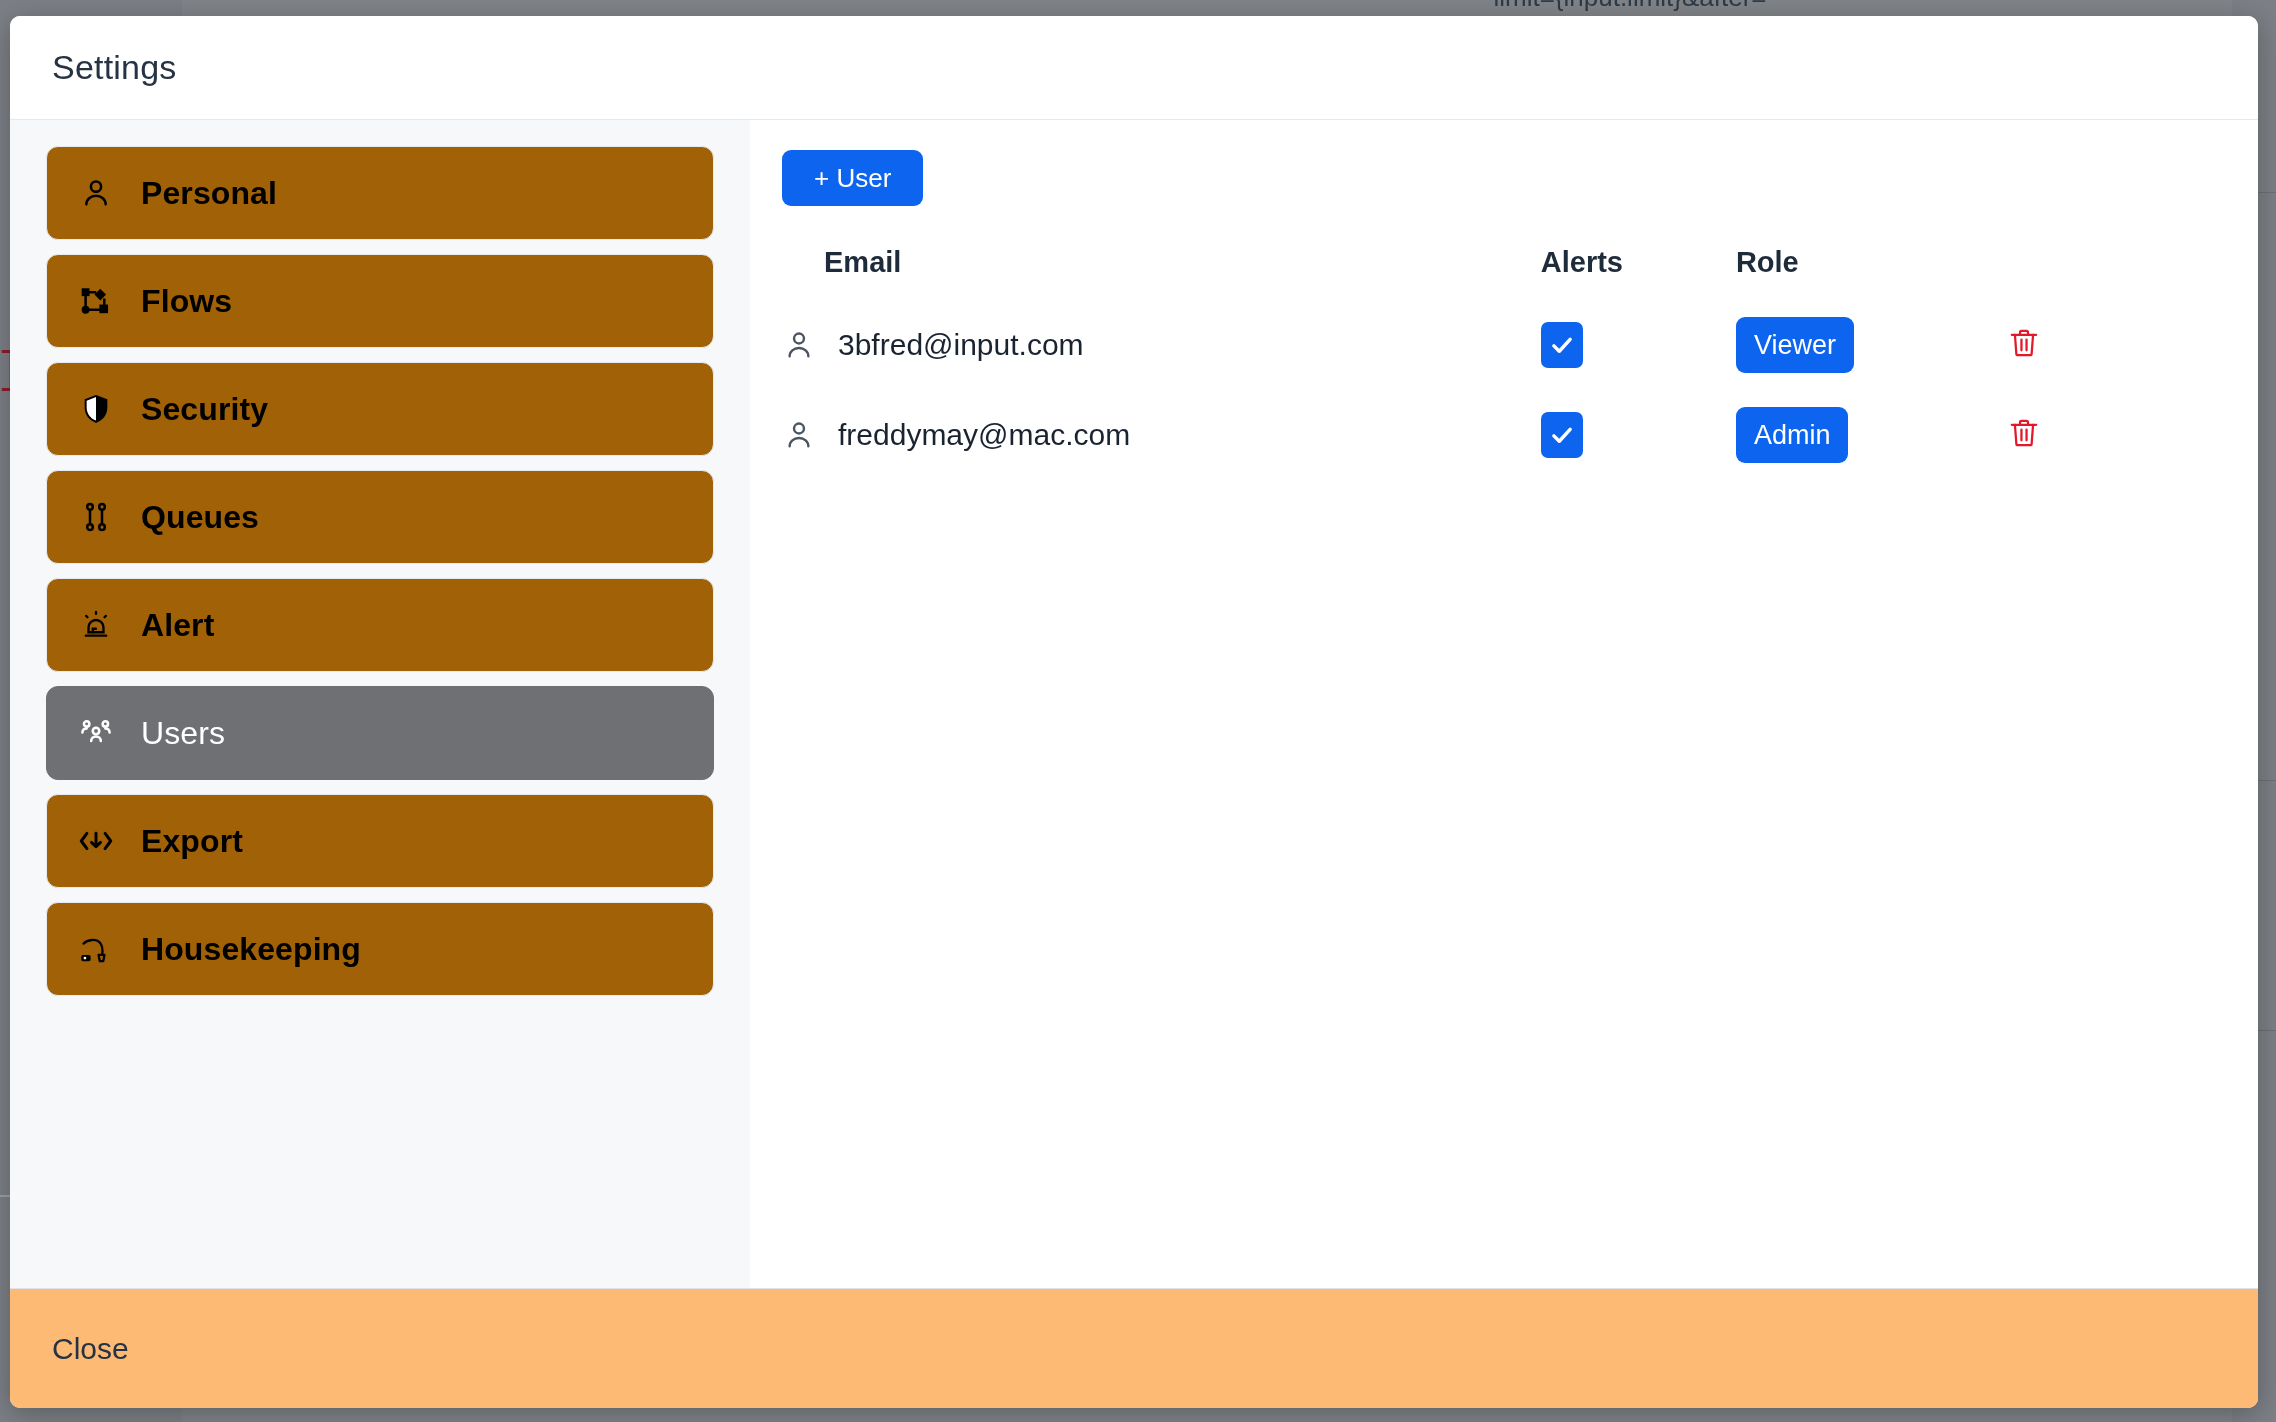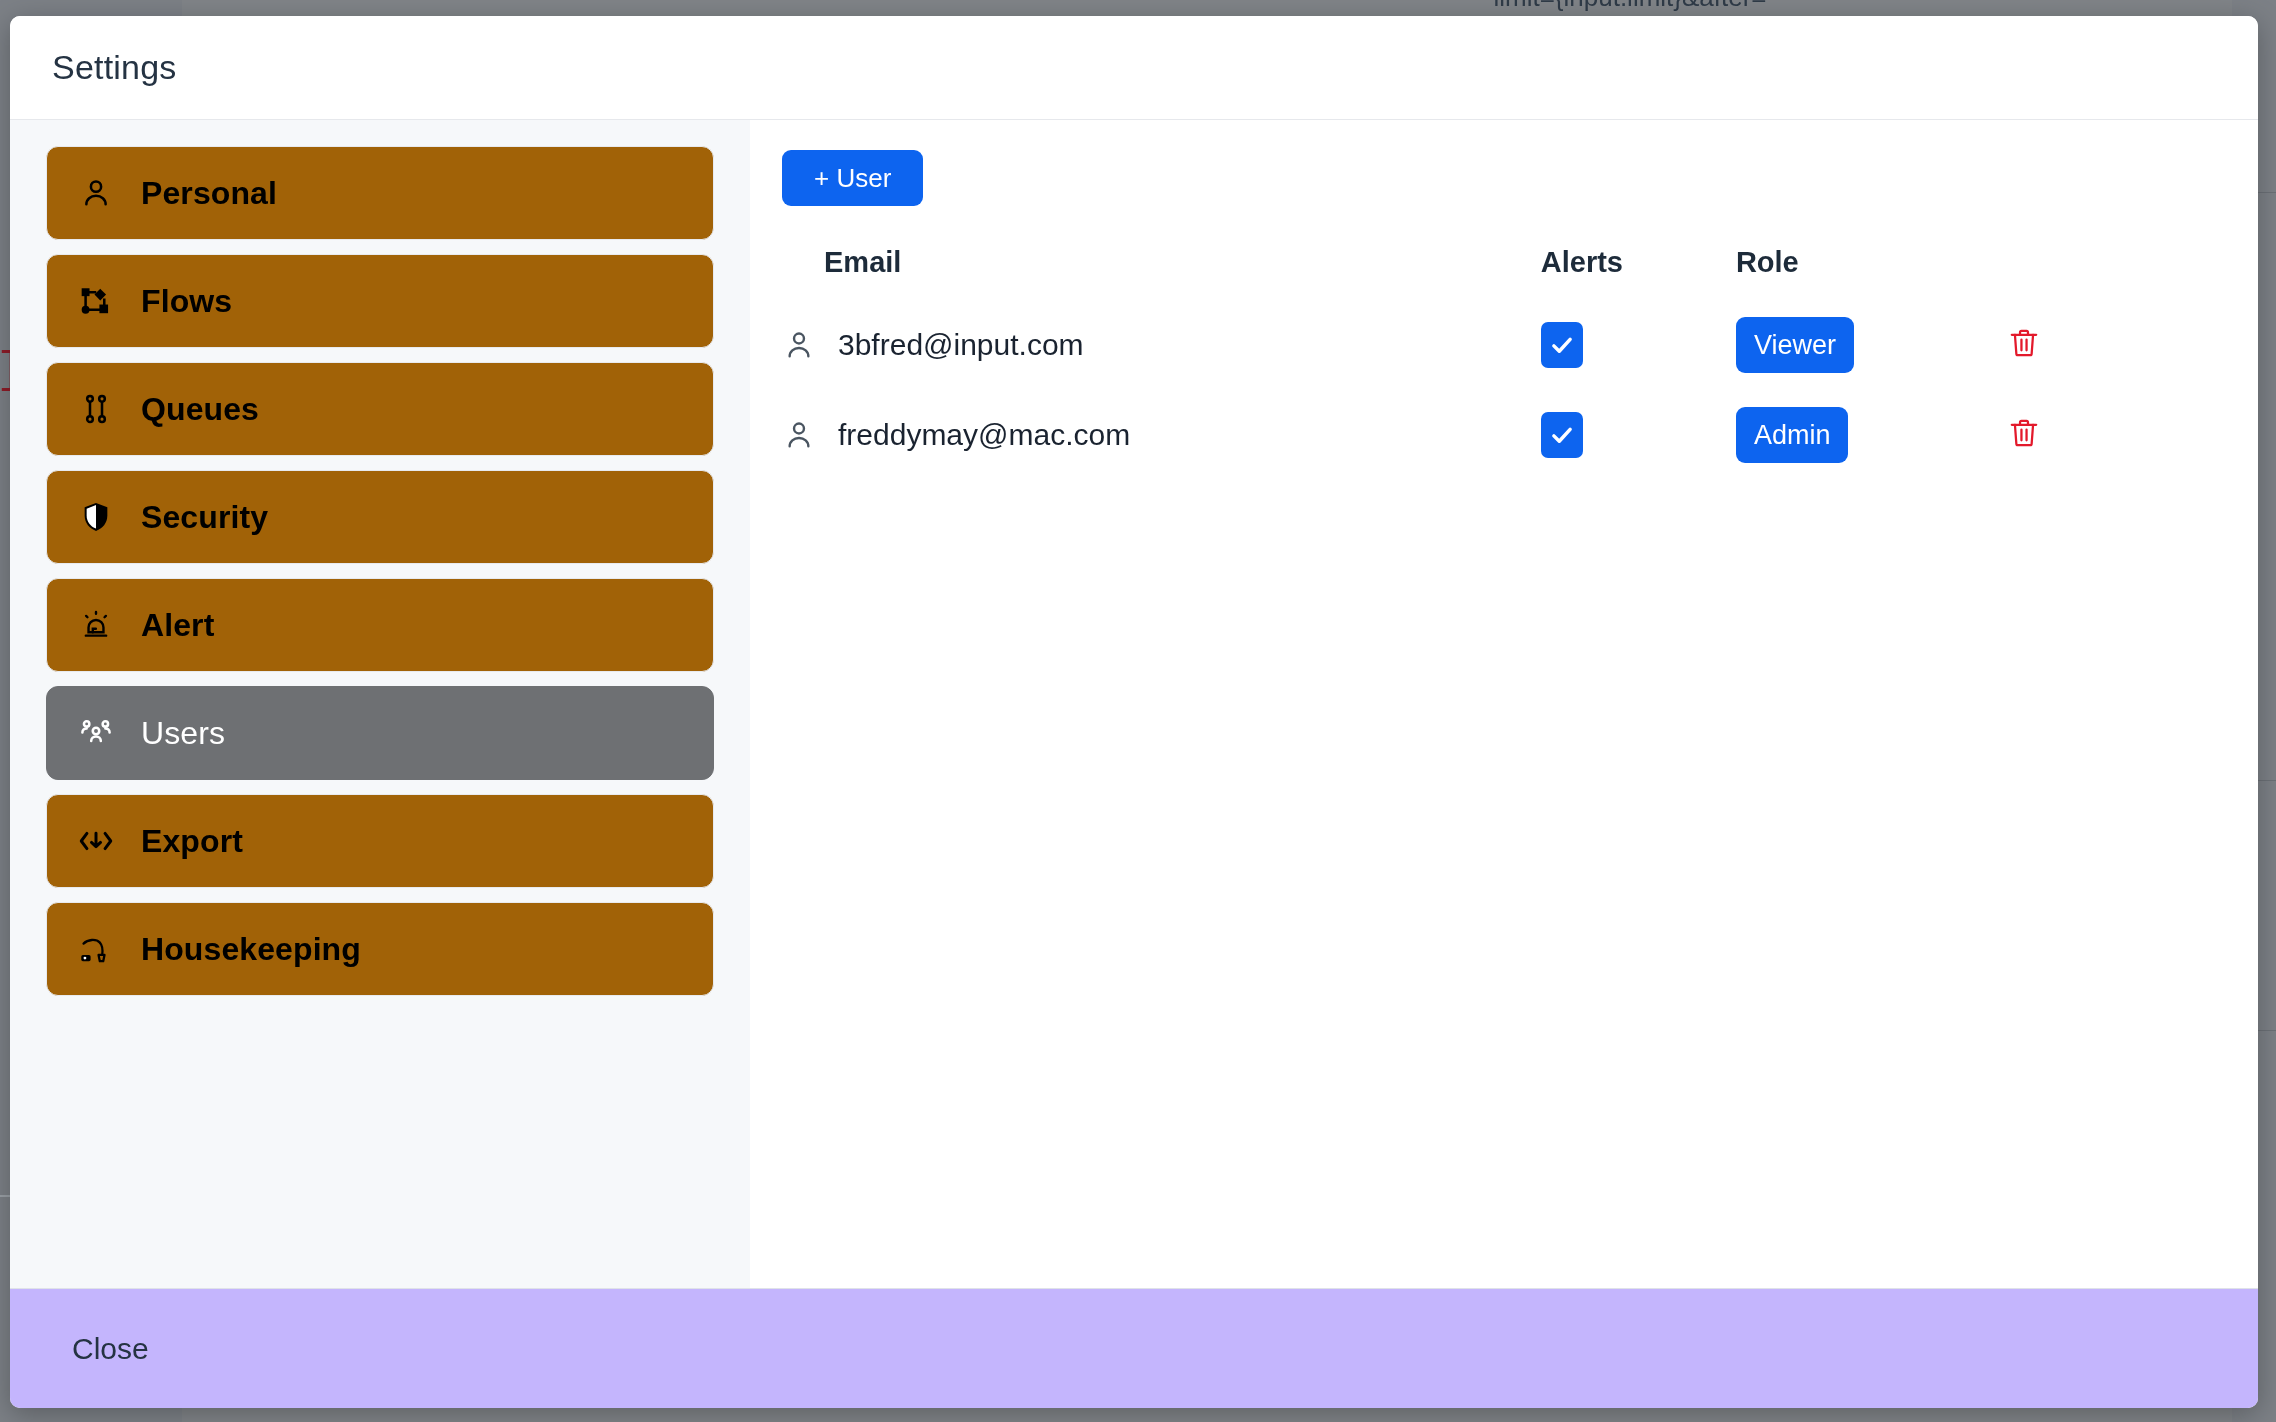--- a/index.html
+++ b/index.html
@@ -243,25 +243,25 @@
     padding: 0;
     width: 34px; height: 40px;
     color: #e3192b;
   }
   .delete-button svg { width: 100%; height: 100%; }
 
   
   #modal-footer {
     height: 120px;
     flex: 0 0 120px;
-    background: #c4b5fd;
+    background: #fdba74;
     border-top: 1px solid #dfe2e8;
     display: flex;
     align-items: center;
-    padding-left: 62px;
+    padding-left: 42px;
   }
   #close-button {
     background: none;
     border: none;
     font-size: 30px;
     color: #253343;
     cursor: pointer;
     padding: 0;
     font-family: "Liberation Sans", sans-serif;
   }
@@ -319,41 +319,41 @@
             <rect x="15.5" y="15.6" width="4.6" height="4.6" fill="currentColor"></rect>
             <path d="M15.2 4.2l3 3-3 3-3-3z" fill="currentColor"></path>
             <path d="M6.2 5.4h6M4.2 7.4v9.2M4.2 18.6h11.3M18.2 10.2v5.4"></path>
           </svg>
         </span>
         <span class="si-label">Flows</span>
       </div>
 
       <div class="sidebar-item">
         <span class="si-icon">
+          <svg viewBox="0 0 24 24" width="34" height="34">
+            <path d="M12 2.2l8 3v6c0 5-3.4 9.2-8 10.6C7.4 20.4 4 16.2 4 11.2v-6z" fill="currentColor"></path>
+            <path d="M12 2.2v19.6C7.4 20.4 4 16.2 4 11.2v-6z" fill="#ffffff" opacity="0"></path>
+            <path d="M12 3.6v16.6C8.3 18.9 5.4 15.3 5.4 11.1V6.1z" fill="#ffffff"></path>
+          </svg>
+        </span>
+        <span class="si-label">Security</span>
+      </div>
+
+      <div class="sidebar-item">
+        <span class="si-icon">
           <svg viewBox="0 0 24 24" fill="none" stroke="currentColor" stroke-width="1.9" width="32" height="32">
             <circle cx="7.5" cy="4.4" r="2.1"></circle>
             <circle cx="7.5" cy="19.6" r="2.1"></circle>
             <path d="M7.5 6.5v11"></path>
             <circle cx="16.5" cy="4.4" r="2.1"></circle>
             <circle cx="16.5" cy="19.6" r="2.1"></circle>
             <path d="M16.5 6.5v11"></path>
           </svg>
         </span>
         <span class="si-label">Queues</span>
-      </div>
-
-      <div class="sidebar-item">
-        <span class="si-icon">
-          <svg viewBox="0 0 24 24" width="34" height="34">
-            <path d="M12 2.2l8 3v6c0 5-3.4 9.2-8 10.6C7.4 20.4 4 16.2 4 11.2v-6z" fill="currentColor"></path>
-            <path d="M12 2.2v19.6C7.4 20.4 4 16.2 4 11.2v-6z" fill="#ffffff" opacity="0"></path>
-            <path d="M12 3.6v16.6C8.3 18.9 5.4 15.3 5.4 11.1V6.1z" fill="#ffffff"></path>
-          </svg>
-        </span>
-        <span class="si-label">Security</span>
       </div>
 
       <div class="sidebar-item">
         <span class="si-icon">
           <svg viewBox="0 0 24 24" fill="none" stroke="currentColor" stroke-width="1.8" stroke-linecap="round" width="32" height="32">
             <path d="M6.4 17.4v-3.6a5.6 5.6 0 0 1 11.2 0v3.6z"></path>
             <path d="M4.4 20h15.2"></path>
             <path d="M9.6 17.4v-2.6h2.3"></path>
             <path d="M12 3.6V2.2M5.6 6.2L4.6 5.2M18.4 6.2l1-1"></path>
           </svg>

